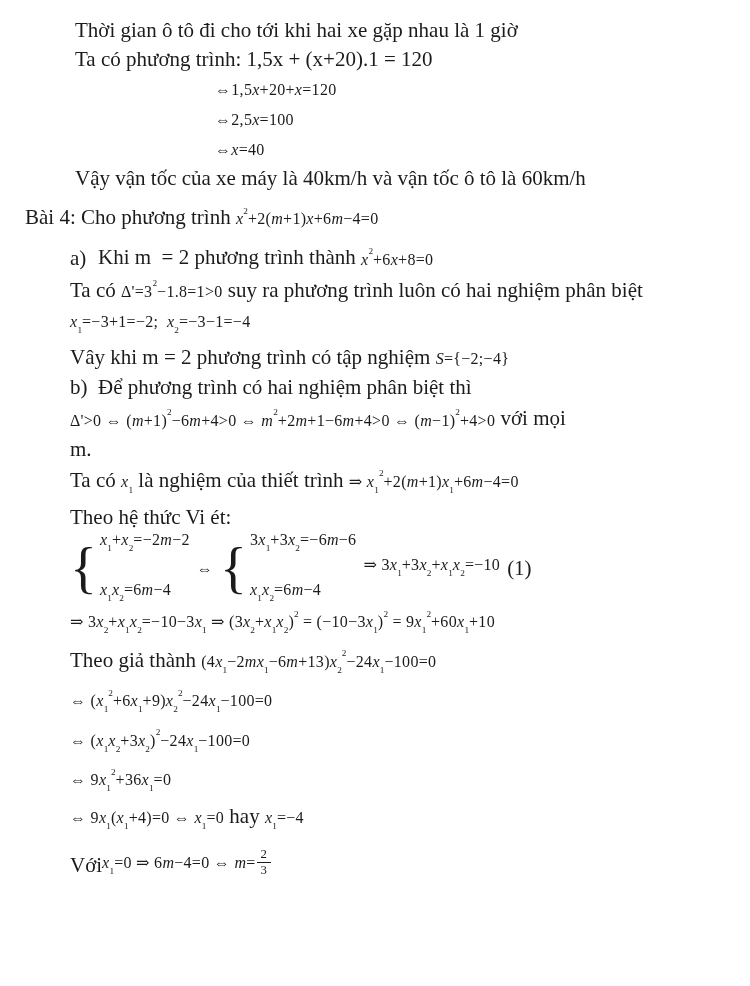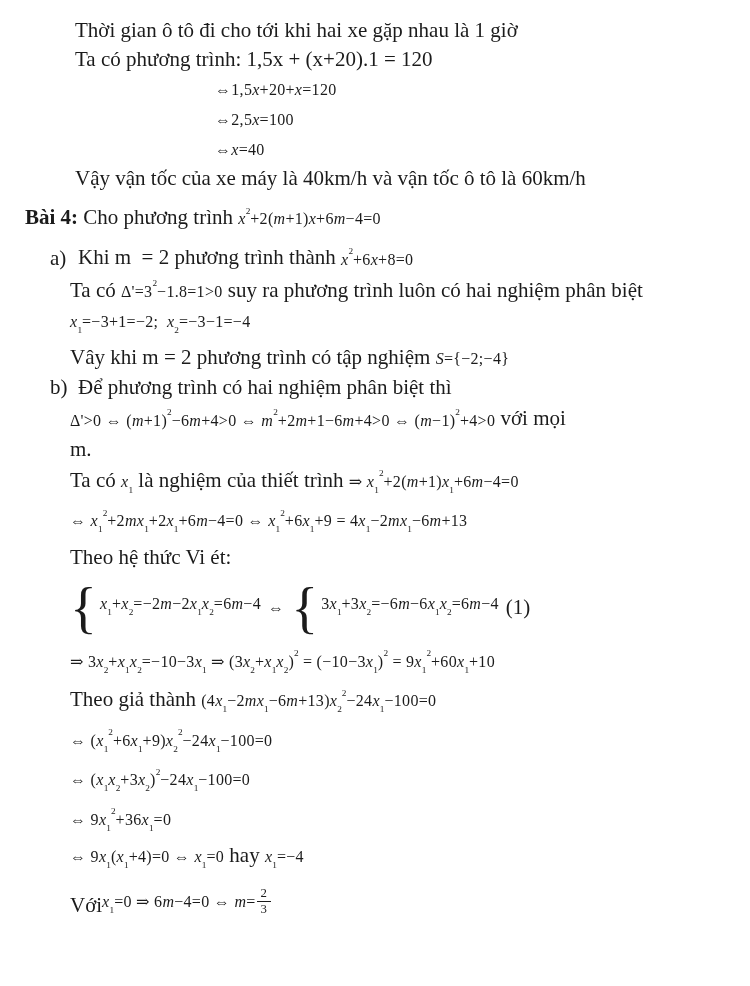--- a/index.html
+++ b/index.html
@@ -7,34 +7,34 @@
     width:750px;height:986px;background:#ffffff;color:#1b1b1b;
     font-family:"Liberation Serif","DejaVu Serif",serif;
   }
   #doc{padding-top:16px}
   .line{white-space:nowrap;line-height:29px;min-height:29px;font-size:21px}
   .gap{margin-top:8px}
   .l-p{padding-left:75px}
   .l-eq{padding-left:215px}
   .l-h{padding-left:25px}
   .l-s{padding-left:70px}
-  .l-list{padding-left:50px}
+  .l-list{padding-left:70px}
   .lbl{display:inline-block;width:28px}
-  .b{font-weight:bold}
+  .b{font-weight:normal}
   .math{font-size:16px;letter-spacing:.3px}
   .math i{font-style:italic}
   .math sub{font-size:58%;position:relative;bottom:-.2em;letter-spacing:0}
   .math sup{font-size:58%;position:relative;top:-.45em;letter-spacing:0}
   .tall{height:54px;display:flex;align-items:center}
   .sysrow{height:72px;display:flex;align-items:center}
   .sysrow > * + *{margin-left:7px}
   .tall > .text,.tall2 > .text{}
   .sys{display:inline-flex;align-items:center}
   .sys-brace{font-size:56px;line-height:0;margin-right:3px;font-weight:400}
-  .sys-col{display:inline-flex;flex-direction:row;row-gap:20px}
+  .sys-col{display:inline-flex;flex-direction:column;row-gap:20px}
   .sys-row{display:block;line-height:24px;white-space:nowrap}
   .frac{display:inline-block;text-align:center;vertical-align:middle;font-size:.8em;line-height:1.15;position:relative;top:-2px;margin:0 1px}
   .frac .num{display:block;padding:0 4px}
   .frac .den{display:block;padding:0 4px;border-top:1.5px solid currentColor}
 </style>
 </head>
 <body>
 
 <div id="doc">
     <div class="line l-p"><span class="text">Thời gian ô tô đi cho tới khi hai xe gặp nhau là 1 giờ</span></div>
@@ -45,38 +45,38 @@
     <div class="line l-p"><span class="text">Vậy vận tốc của xe máy là 40km/h và vận tốc ô tô là 60km/h</span></div>
     <div class="line l-h gap"><span class="text b">Bài 4:</span><span class="text"> Cho phương trình </span><span class="math"><i>x</i><sup>2</sup>+2(<i>m</i>+1)<i>x</i>+6<i>m</i>−4=0</span></div>
     <div class="line l-list gap"><span class="lbl">a)</span><span class="text">Khi m&nbsp; = 2 phương trình thành </span><span class="math"><i>x</i><sup>2</sup>+6<i>x</i>+8=0</span></div>
     <div class="line l-s"><span class="text">Ta có </span><span class="math">Δ'=3<sup>2</sup>−1.8=1&gt;0</span><span class="text"> suy ra phương trình luôn có hai nghiệm phân biệt</span></div>
     <div class="line l-s"><span class="math"><i>x</i><sub>1</sub>=−3+1=−2;&nbsp; <i>x</i><sub>2</sub>=−3−1=−4</span></div>
     <div class="line l-s"><span class="text">Vây khi m = 2 phương trình có tập nghiệm </span><span class="math"><i>S</i>={−2;−4}</span></div>
     <div class="line l-list"><span class="lbl">b)</span><span class="text">Để phương trình có hai nghiệm phân biệt thì</span></div>
     <div class="line l-s"><span class="math">Δ'&gt;0 ⇔ (<i>m</i>+1)<sup>2</sup>−6<i>m</i>+4&gt;0 ⇔ <i>m</i><sup>2</sup>+2<i>m</i>+1−6<i>m</i>+4&gt;0 ⇔ (<i>m</i>−1)<sup>2</sup>+4&gt;0</span><span class="text"> với mọi</span></div>
     <div class="line l-s"><span class="text">m.</span></div>
     <div class="line l-s"><span class="text">Ta có </span><span class="math"><i>x</i><sub>1</sub></span><span class="text"> là nghiệm của thiết trình </span><span class="math">⇒ <i>x</i><sub>1</sub><sup>2</sup>+2(<i>m</i>+1)<i>x</i><sub>1</sub>+6<i>m</i>−4=0</span></div>
-    <div class="line l-s"><span class="math">⇔ <i>x</i><sub>1</sub><sup>2</sup>+2<i>mx</i><sub>1</sub>+2<i>x</i><sub>1</sub>+6<i>m</i>−4=0 ⇔ <i>x</i><sub>1</sub><sup>2</sup>+6<i>x</i><sub>1</sub>+9 = 4<i>x</i><sub>1</sub>−2<i>mx</i><sub>1</sub>−6<i>m</i>+13</span></div>
     <div class="line l-s"><span class="text">Theo hệ thức Vi ét:</span></div>
     <div class="line l-s sysrow">
       <span class="sys">
         <span class="sys-brace">{</span>
         <span class="sys-col">
           <span class="sys-row math"><i>x</i><sub>1</sub>+<i>x</i><sub>2</sub>=−2<i>m</i>−2</span>
           <span class="sys-row math"><i>x</i><sub>1</sub><i>x</i><sub>2</sub>=6<i>m</i>−4</span>
         </span>
       </span>
       <span class="math">⇔</span>
       <span class="sys">
         <span class="sys-brace">{</span>
         <span class="sys-col">
           <span class="sys-row math">3<i>x</i><sub>1</sub>+3<i>x</i><sub>2</sub>=−6<i>m</i>−6</span>
           <span class="sys-row math"><i>x</i><sub>1</sub><i>x</i><sub>2</sub>=6<i>m</i>−4</span>
         </span>
       </span>
+      <span class="math">⇒ 3<i>x</i><sub>1</sub>+3<i>x</i><sub>2</sub>+<i>x</i><sub>1</sub><i>x</i><sub>2</sub>=−10</span>
       <span class="text">(1)</span>
     </div>
     <div class="line l-s"><span class="math">⇒ 3<i>x</i><sub>2</sub>+<i>x</i><sub>1</sub><i>x</i><sub>2</sub>=−10−3<i>x</i><sub>1</sub> ⇒ (3<i>x</i><sub>2</sub>+<i>x</i><sub>1</sub><i>x</i><sub>2</sub>)<sup>2</sup> = (−10−3<i>x</i><sub>1</sub>)<sup>2</sup> = 9<i>x</i><sub>1</sub><sup>2</sup>+60<i>x</i><sub>1</sub>+10</span></div>
     <div class="line l-s"><span class="text">Theo giả thành </span><span class="math">(4<i>x</i><sub>1</sub>−2<i>mx</i><sub>1</sub>−6<i>m</i>+13)<i>x</i><sub>2</sub><sup>2</sup>−24<i>x</i><sub>1</sub>−100=0</span></div>
     <div class="line l-s"><span class="math">⇔ (<i>x</i><sub>1</sub><sup>2</sup>+6<i>x</i><sub>1</sub>+9)<i>x</i><sub>2</sub><sup>2</sup>−24<i>x</i><sub>1</sub>−100=0</span></div>
     <div class="line l-s"><span class="math">⇔ (<i>x</i><sub>1</sub><i>x</i><sub>2</sub>+3<i>x</i><sub>2</sub>)<sup>2</sup>−24<i>x</i><sub>1</sub>−100=0</span></div>
     <div class="line l-s"><span class="math">⇔ 9<i>x</i><sub>1</sub><sup>2</sup>+36<i>x</i><sub>1</sub>=0</span></div>
     <div class="line l-s"><span class="math">⇔ 9<i>x</i><sub>1</sub>(<i>x</i><sub>1</sub>+4)=0 ⇔ <i>x</i><sub>1</sub>=0</span><span class="text"> hay </span><span class="math"><i>x</i><sub>1</sub>=−4</span></div>
     <div class="line l-s tall">
       <span class="text">Với </span>

